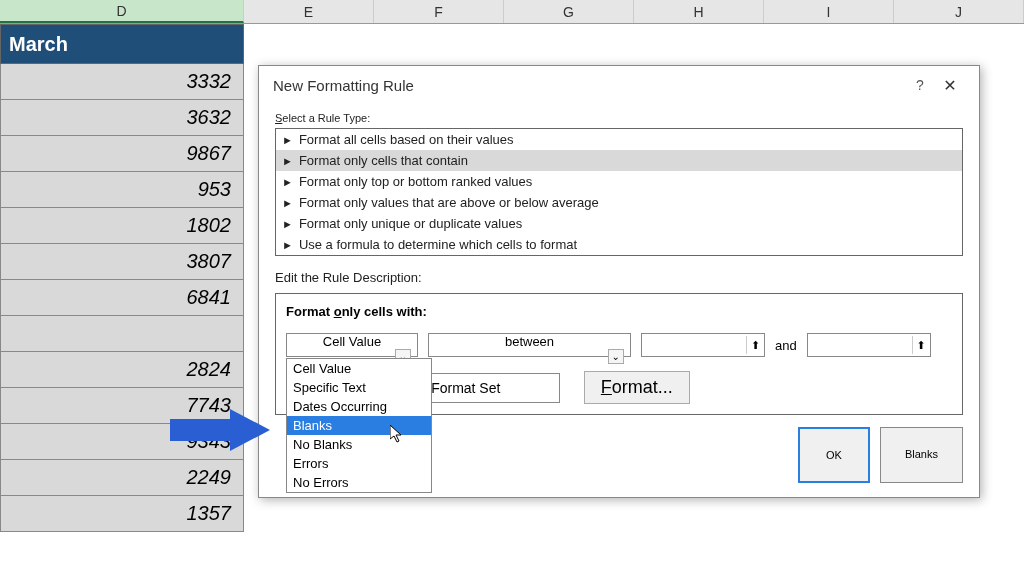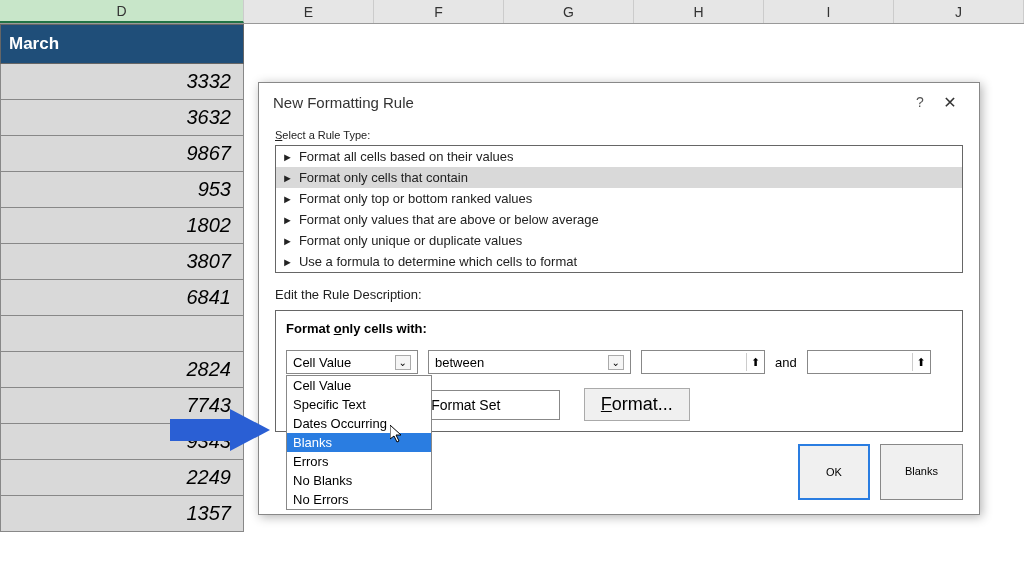--- a/index.html
+++ b/index.html
@@ -12,46 +12,46 @@
     .col-d { width: 244px; }
     .col-e { width: 130px; }
     .col-f { width: 130px; }
     .col-g { width: 130px; }
     .col-h { width: 130px; }
     .col-i { width: 130px; }
     .col-j { width: 130px; }
 
     
     .sheet { position: absolute; top: 24px; left: 0; width: 244px; }
-    .header-cell { height: 40px; background: #1f4e79; color: #fff; font-size: 17px; font-weight: bold; padding: 6px 8px; border: 1px solid #666; display: flex; align-items: center; }
+    .header-cell { height: 40px; background: #1f4e79; color: #fff; font-size: 20px; font-weight: bold; padding: 6px 8px; border: 1px solid #666; display: flex; align-items: center; }
     .data-cell { height: 36px; background: #d9d9d9; border: 1px solid #888; border-top: none; display: flex; align-items: center; justify-content: flex-end; padding-right: 12px; font-size: 20px; color: #000; font-style: italic; }
     .data-cell.empty { justify-content: center; }
 
     
-    .dialog { position: absolute; left: 258px; top: 82px; width: 722px; background: #fff; border: 1px solid #888; box-shadow: 2px 2px 10px rgba(0,0,0,0.3); }
+    .dialog { position: absolute; left: 258px; top: 65px; width: 722px; background: #fff; border: 1px solid #888; box-shadow: 2px 2px 10px rgba(0,0,0,0.3); }
     .dialog-titlebar { height: 38px; display: flex; align-items: center; padding: 0 14px; font-size: 15px; color: #333; }
     .dialog-titlebar .spacer { flex: 1; }
     .dialog-titlebar .help { width: 30px; text-align: center; color: #555; font-size: 14px; cursor: default; }
     .dialog-titlebar .close { width: 30px; text-align: center; color: #333; font-size: 16px; cursor: default; }
     .dialog-body { padding: 8px 16px 14px 16px; }
 
     .section-label { font-size: 11px; color: #222; margin-bottom: 4px; }
     .section-label .underline { text-decoration: underline; }
 
     .rule-type-list { border: 1px solid #666; background: #fff; margin-bottom: 14px; }
     .rule-type-item { padding: 3px 6px; font-size: 13px; color: #222; display: flex; align-items: center; cursor: default; }
     .rule-type-item .arrow { margin-right: 6px; font-size: 11px; }
     .rule-type-item.selected { background: #d9d9d9; }
 
     .desc-label { font-size: 13px; color: #222; margin-bottom: 8px; }
     .desc-box { border: 1px solid #666; padding: 10px; position: relative; }
     .format-with { font-size: 13px; font-weight: bold; margin-bottom: 14px; }
 
     .controls-row { display: flex; align-items: center; gap: 10px; margin-bottom: 14px; position: relative; }
-    .select { border: 1px solid #888; height: 24px; display: flex; align-items: center; padding: 8px 6px; font-size: 13px; background: #fff; position: relative; }
+    .select { border: 1px solid #888; height: 24px; display: flex; align-items: center; padding: 0 6px; font-size: 13px; background: #fff; position: relative; flex-direction: column; }
     .select .down { margin-left: auto; font-size: 10px; border: 1px solid #aaa; padding: 1px 3px; background: #f5f5f5; }
     .select.cv { width: 132px; }
     .select.op { width: 203px; }
     .ref-input { border: 1px solid #888; height: 24px; width: 124px; display: flex; align-items: center; background: #fff; position: relative; }
     .ref-input .picker { margin-left: auto; width: 18px; height: 18px; border-left: 1px solid #ccc; display: flex; align-items: center; justify-content: center; font-size: 11px; }
     .and-label { font-size: 13px; }
 
     .dropdown-menu { position: absolute; top: 24px; left: -1px; width: 146px; background: #fff; border: 1px solid #888; z-index: 10; }
     .dropdown-item { padding: 2px 6px; font-size: 13px; cursor: default; }
     .dropdown-item.highlighted { background: #2a7de1; color: #fff; }
@@ -149,22 +149,22 @@
       </div>
       <div class="controls-row">
         <div class="select cv">
           <span>Cell Value</span>
           <span class="down">⌄</span>
           <div class="dropdown-menu">
             <div class="dropdown-item">Cell Value</div>
             <div class="dropdown-item">Specific Text</div>
             <div class="dropdown-item">Dates Occurring</div>
             <div class="dropdown-item highlighted">Blanks</div>
+            <div class="dropdown-item">No Blanks</div>
             <div class="dropdown-item">Errors</div>
-            <div class="dropdown-item">No Blanks</div>
             <div class="dropdown-item">No Errors</div>
           </div>
         </div>
         <div class="select op">
           <span>between</span>
           <span class="down">⌄</span>
         </div>
         <div class="ref-input">
           <span class="picker">⬆</span>
         </div>

